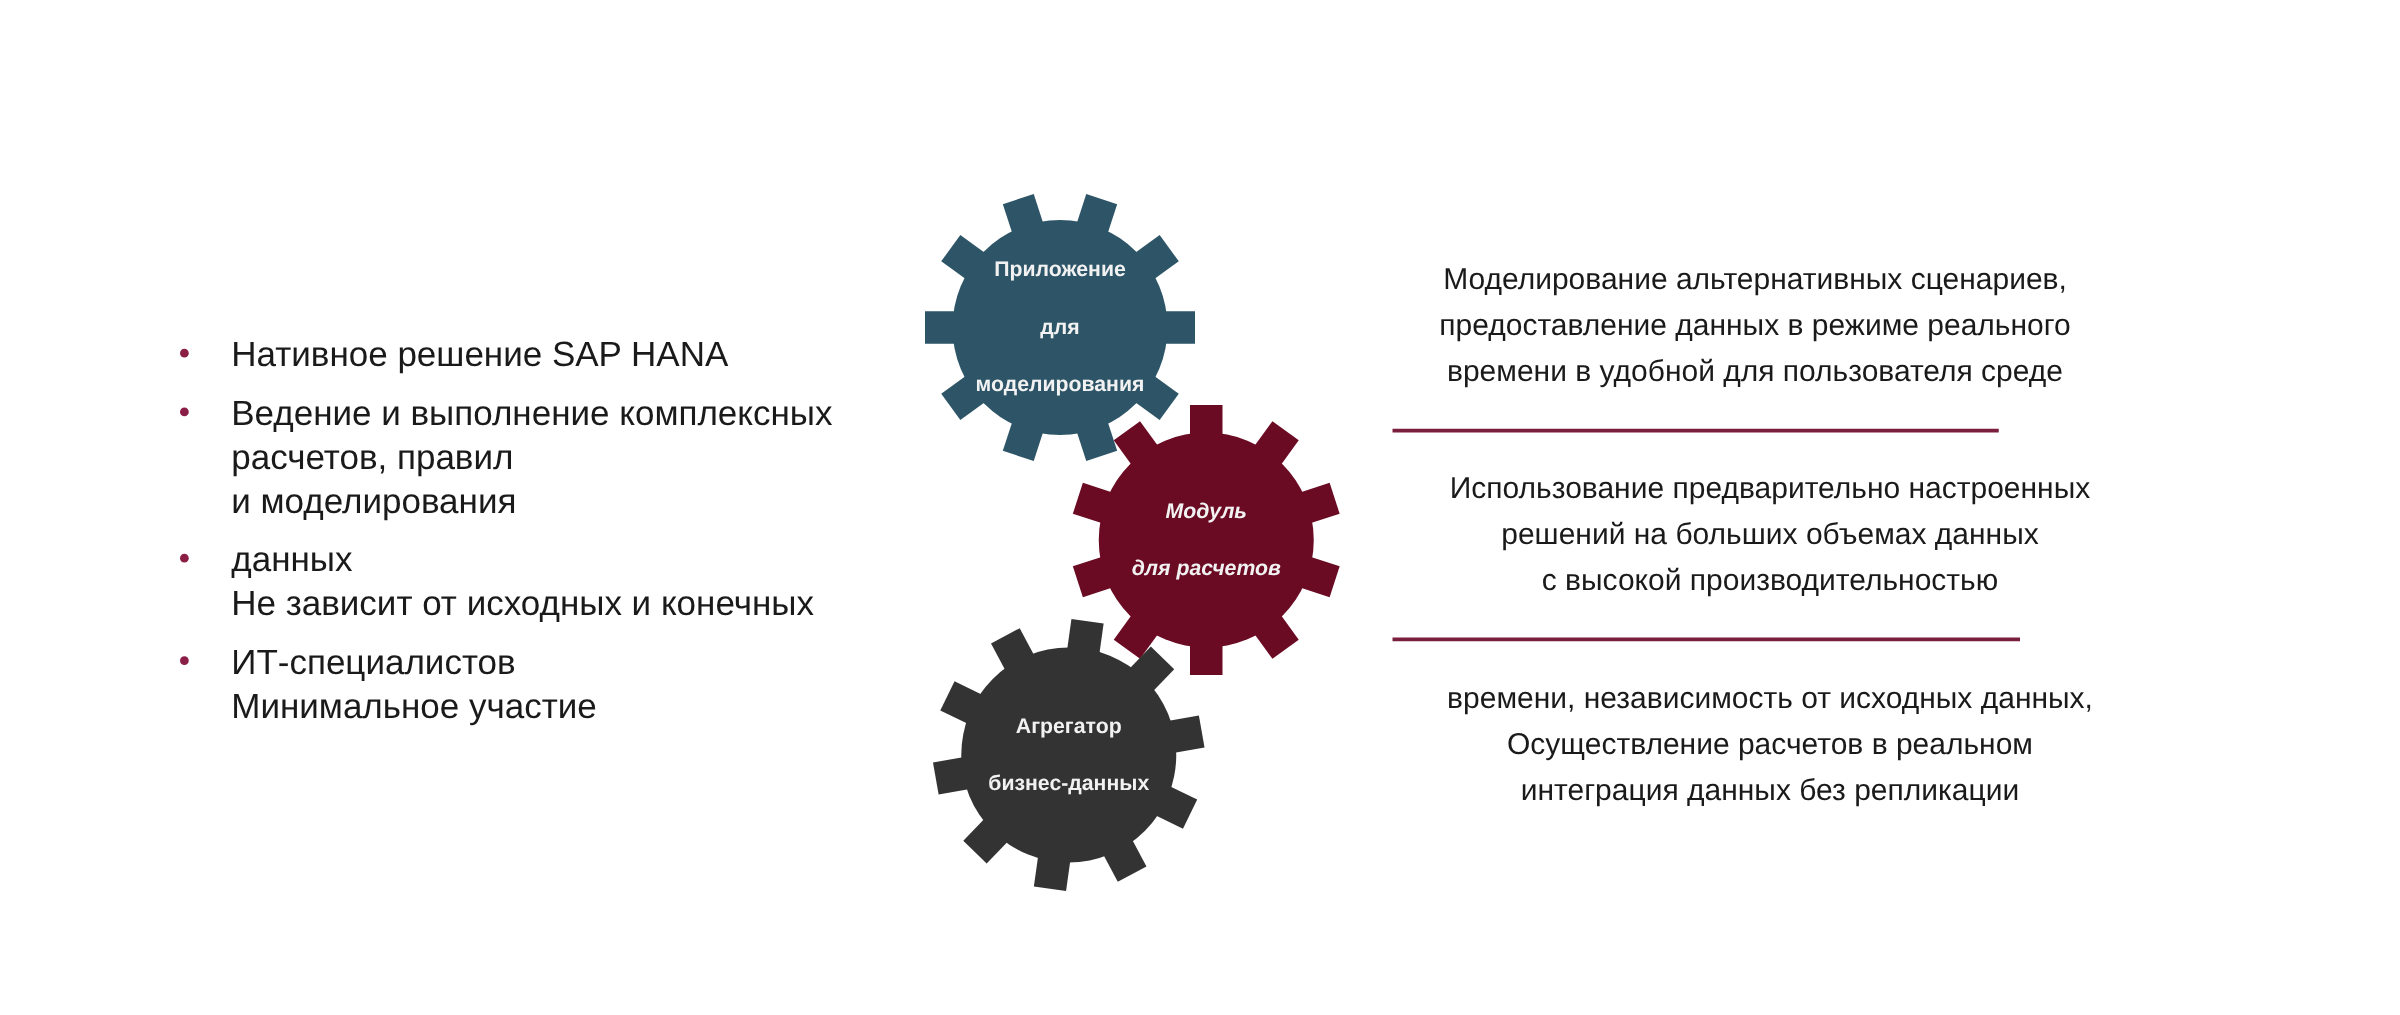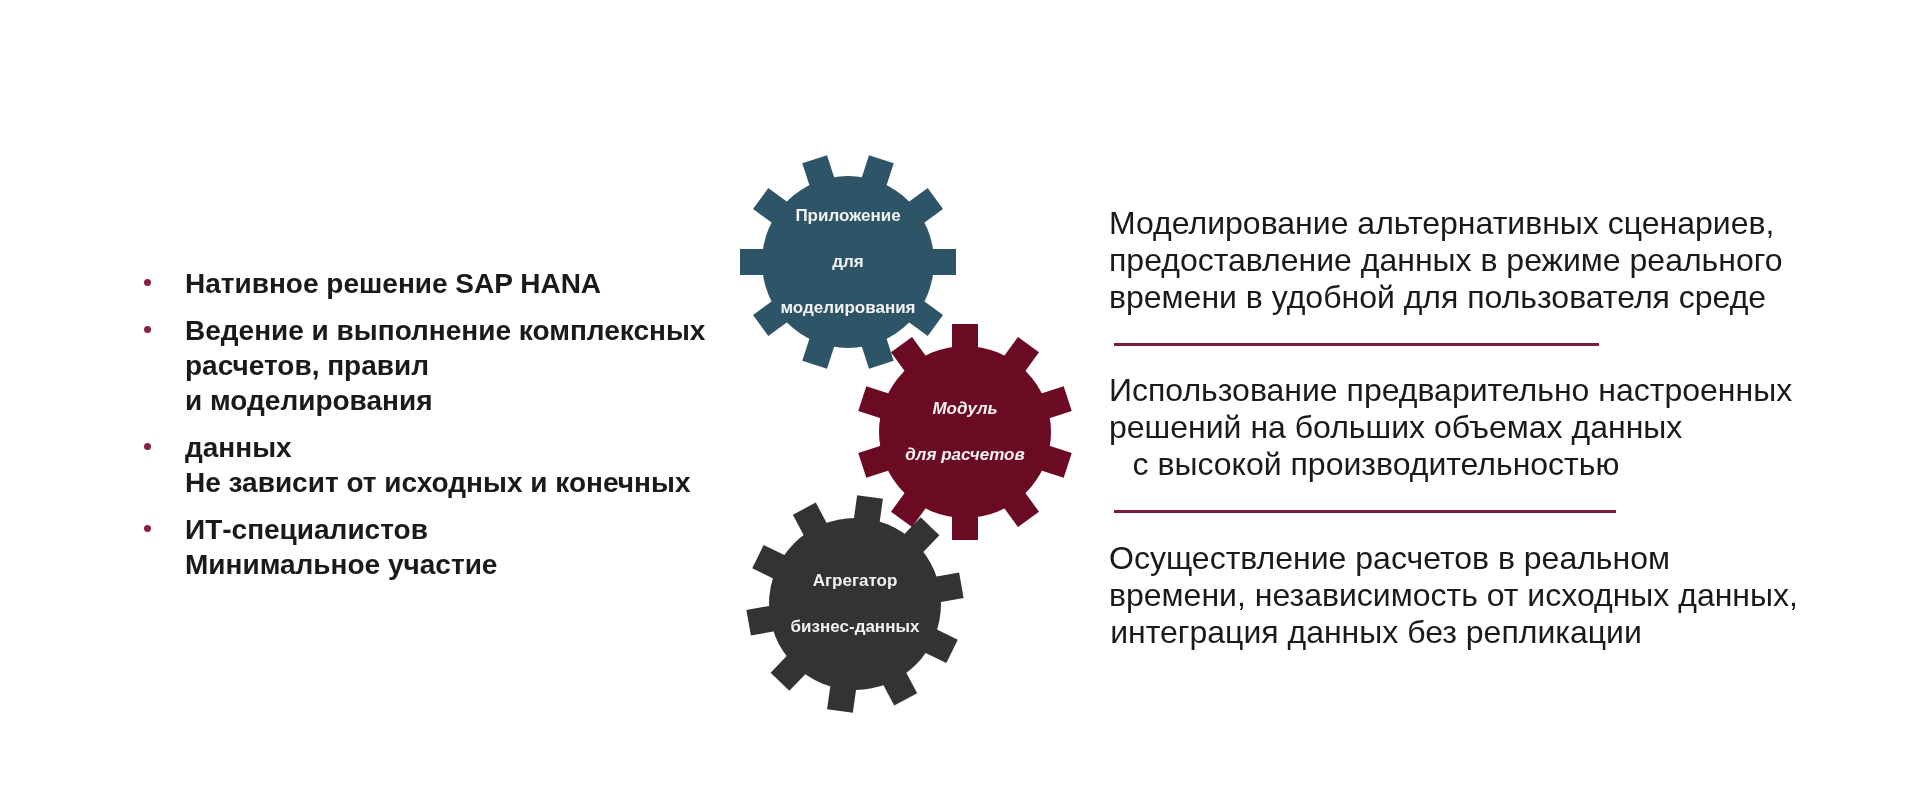--- a/index.html
+++ b/index.html
@@ -23,21 +23,20 @@
   }
   
   .bullet-list {
     position: absolute;
     left: 140px;
     top: 266px;
     width: 580px;
     margin: 0;
     padding: 0;
     list-style: none;
-    font-weight: bold;
   }
   .bullet-item {
     position: relative;
     padding-left: 45px;
     font-size: 28px;
     line-height: 35px;
     margin-bottom: 12px;
     color: #1a1a1a;
   }
   .bullet-dot {
@@ -77,23 +76,23 @@
     font-size: 17px;
     line-height: 22px;
     color: #f2f2f2;
     text-align: center;
     gap: 24px;
   }
 
   
   .desc {
     position: absolute;
-    left: 1109px;
+    left: 1149px;
     text-align: center;
-    font-size: 32px;
+    font-size: 24px;
     line-height: 37px;
     color: #1a1a1a;
   }
   .desc-line {
     display: block;
     white-space: nowrap;
   }
   .divider {
     position: absolute;
     height: 3px;
@@ -207,18 +206,18 @@
 
   <div class="desc" style="top:372px; width:534px;text-align:center;">
     <span class="desc-line">Использование предварительно настроенных</span>
     <span class="desc-line">решений на больших объемах данных</span>
     <span class="desc-line">с высокой производительностью</span>
   </div>
 
   <div class="divider" style="top:510px; width:502px; background:#7a1e3e;"></div>
 
   <div class="desc" style="top:540px; width:534px;">
+    <span class="desc-line">времени, независимость от исходных данных,</span>
     <span class="desc-line">Осуществление расчетов в реальном</span>
-    <span class="desc-line">времени, независимость от исходных данных,</span>
     <span class="desc-line">интеграция данных без репликации</span>
   </div>
 
 </div>
 
 </body></html>

